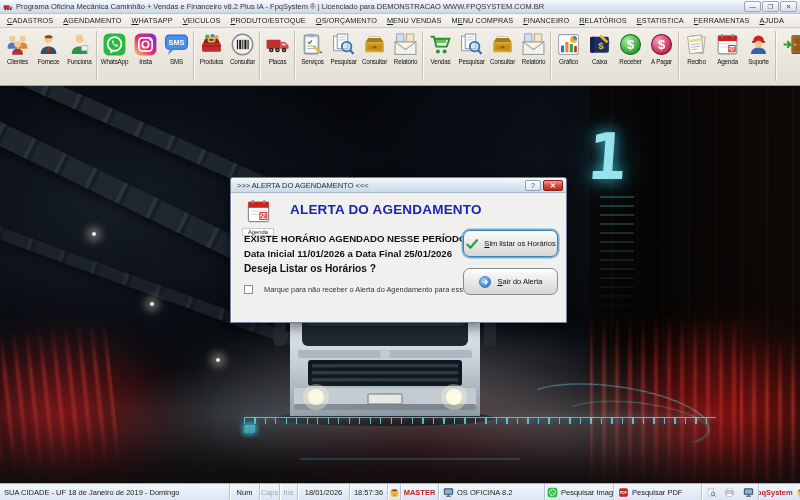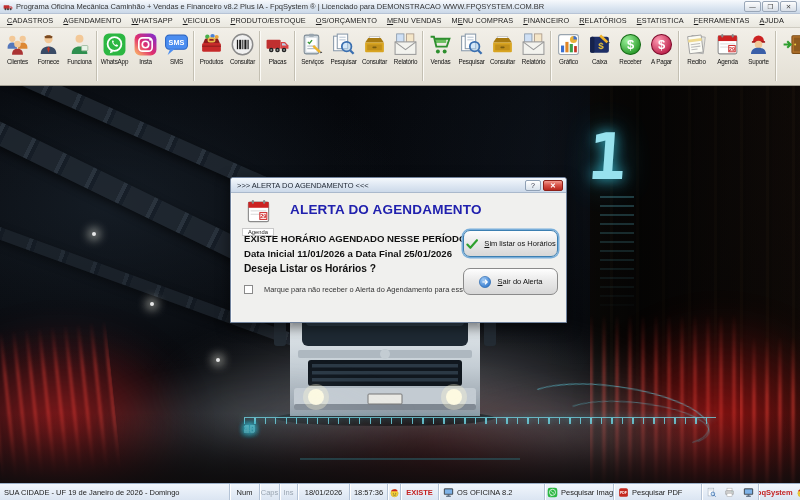--- a/index.html
+++ b/index.html
@@ -671,21 +671,21 @@
         <svg>
             <use href="#ic-goarrow"></use>
           </svg>
         <span><u>S</u>air do Alerta</span>
       </div>
     </div>
   </div>
 
   <div class="statusbar">
     <div class="sb-seg w-loc">
-        <span>SUA CIDADE - UF 19 de Janeiro de 2026 - Domingo</span>
+        <span>SUA CIDADE - UF 18 de Janeiro de 2019 - Domingo</span>
       </div>
     <div class="sb-seg w-num c">
         <span>Num</span>
       </div>
     <div class="sb-seg w-caps c dim">
         <span>Caps</span>
       </div>
     <div class="sb-seg w-ins c dim">
         <span>Ins</span>
       </div>
@@ -694,21 +694,21 @@
       </div>
     <div class="sb-seg w-time c">
         <span>18:57:36</span>
       </div>
     <div class="sb-seg w-smiley c">
       <svg>
           <use href="#ic-smiley"></use>
         </svg>
     </div>
     <div class="sb-seg w-master c red">
-        <span>EXISTE</span>
+        <span>MASTER</span>
       </div>
     <div class="sb-seg w-os">
       <svg>
           <use href="#ic-monitor"></use>
         </svg>
       <span>OS OFICINA 8.2</span>
     </div>
     <div class="sb-seg w-img">
       <svg>
           <use href="#ic-whatsapp"></use>

